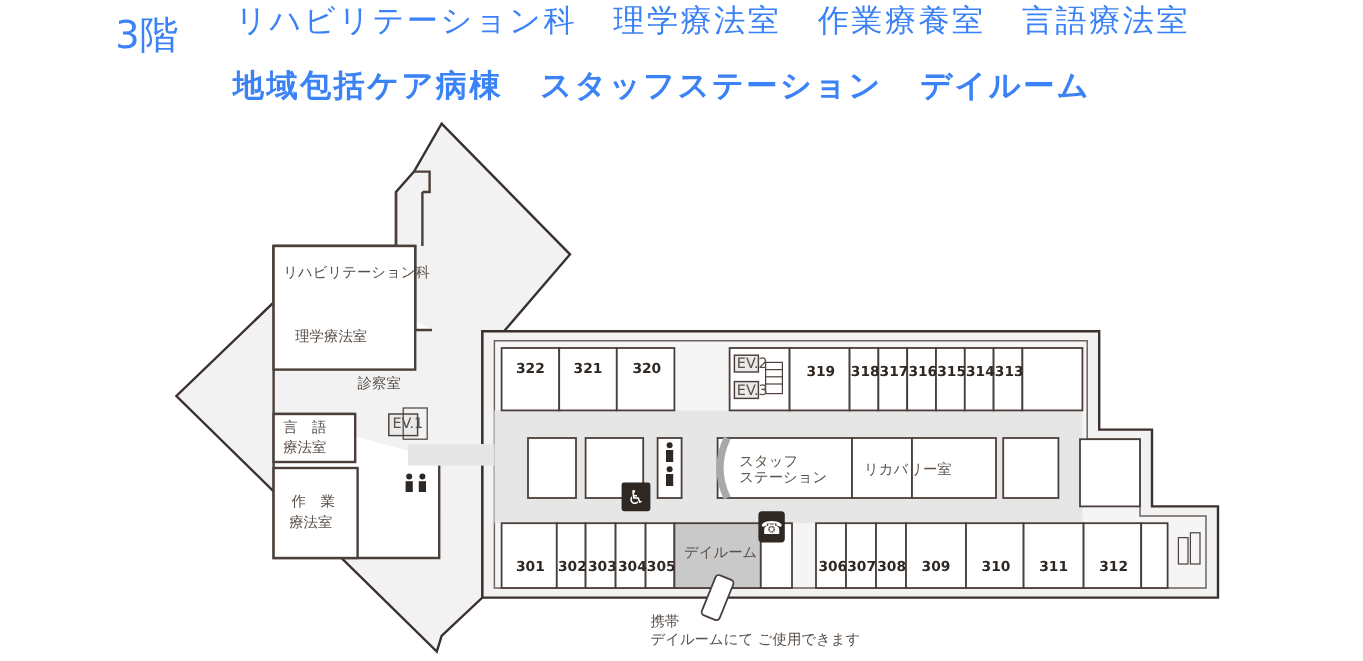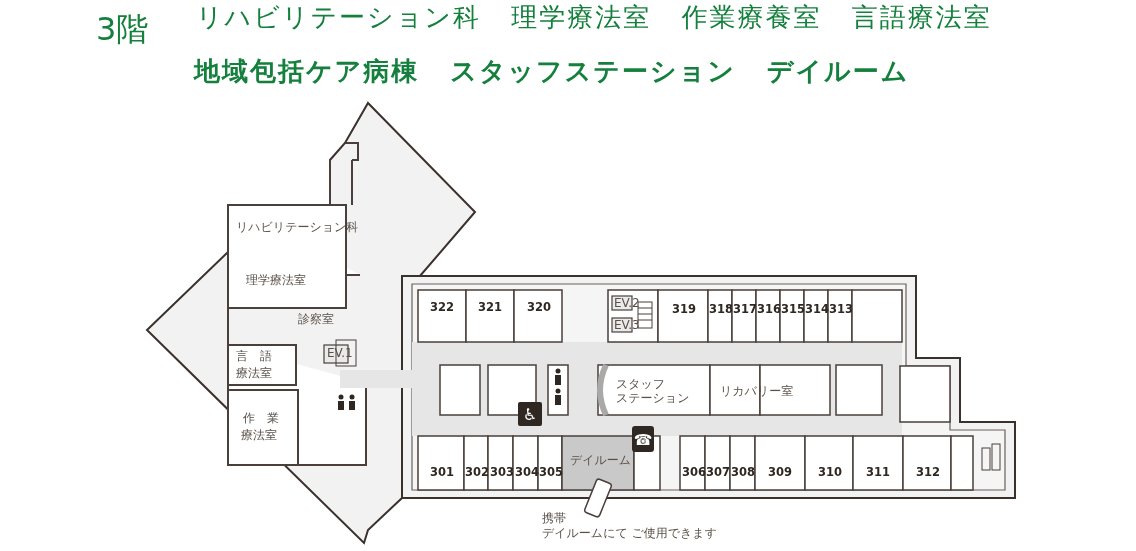--- a/index.html
+++ b/index.html
@@ -1,17 +1,17 @@
 <!DOCTYPE html>
 <html><head>
 <meta charset="utf-8">
 <style>
   html,body{margin:0;padding:0;background:#ffffff;}
   body{width:1136px;height:551px;position:relative;overflow:hidden;font-family:"DejaVu Sans","Liberation Sans",sans-serif;}
-  .hdr{position:absolute;color:#15803d;font-size:26px;letter-spacing:2px;white-space:nowrap;}
+  .hdr{position:absolute;color:#3b82f6;font-size:26px;letter-spacing:2px;white-space:nowrap;}
   .floor{left:96px;top:8px;font-size:32px;letter-spacing:0;}
   .line1{left:196px;top:0;}
   .line2{left:194px;top:54px;font-weight:bold;}
   .hdr span{margin-right:20px;}
   svg{position:absolute;left:0;top:0;}
   .lbl{font-family:"DejaVu Sans",sans-serif;fill:#5a5048;font-size:12px;}
   .num{font-family:"DejaVu Sans",sans-serif;fill:#2e2722;font-size:11.5px;font-weight:bold;}
 </style>
 </head>
 <body>

